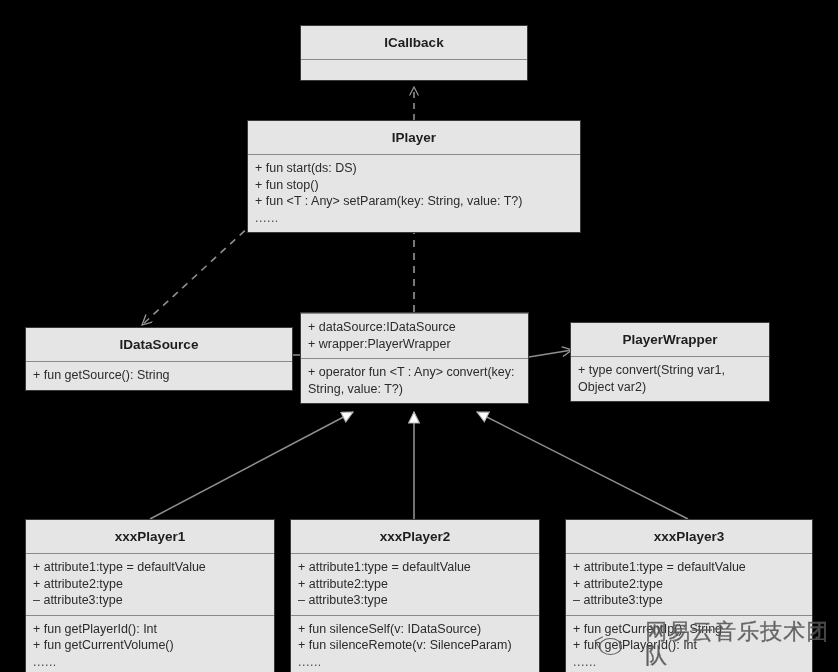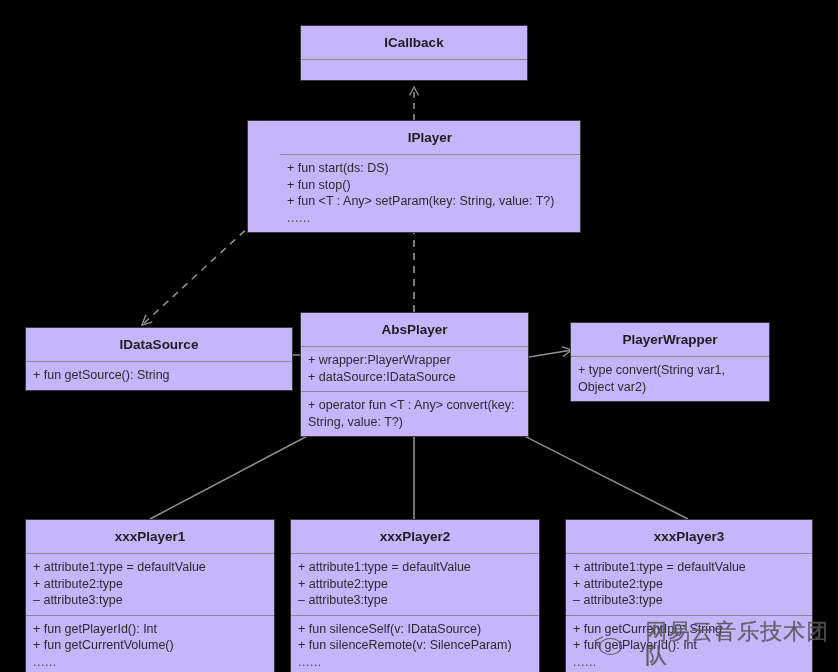--- a/index.html
+++ b/index.html
@@ -18,21 +18,21 @@
   #edges {
     position: absolute;
     left: 0;
     top: 0;
     width: 838px;
     height: 672px;
     pointer-events: none;
   }
   .uml-class {
     position: absolute;
-    background: #c4b5fd;
+    background: #e5e5e5;
     border: 1.5px solid #3a3a3a;
     box-sizing: border-box;
     z-index: 5;
   }
   .cls-title {
     text-align: center;
     font-size: 13.5px;
     font-weight: bold;
     color: #1e1e1e;
     padding: 9px 4px 9px 4px;
@@ -151,42 +151,41 @@
     <g>
       <line x1="688" y1="519" x2="477" y2="412" stroke="#8e8e8e" stroke-width="1.5" marker-end="url(#mk-hollow)"></line>
     </g>
   </svg>
 
   <div class="uml-class" style="left:300px; top:25px; width:228px;">
     <div class="cls-title">ICallback</div>
     <div class="cls-compartment empty"></div>
   </div>
 
-  <div class="uml-class" style="left:247px; top:120px; width:334px;padding-left:32px;">
+  <div class="uml-class" style="left:247px; top:120px; width:334px;">
     <div class="cls-title">IPlayer</div>
     <div class="cls-compartment">
       <div class="member">+ fun start(ds: DS)</div>
       <div class="member">+ fun stop()</div>
       <div class="member">+ fun &lt;T : Any&gt; setParam(key: String, value: T?)</div>
       <div class="member dots">......</div>
     </div>
   </div>
 
   <div class="uml-class" style="left:25px; top:327px; width:268px;">
     <div class="cls-title">IDataSource</div>
     <div class="cls-compartment">
       <div class="member">+ fun getSource(): String</div>
     </div>
   </div>
 
   <div class="uml-class" style="left:300px; top:312px; width:229px;">
-    <div class="cls-title">AbsPlayer</div>
-    <div class="cls-compartment">
+    <div class="cls-compartment">
+      <div class="member">+ dataSource:IDataSource</div>
       <div class="member">+ wrapper:PlayerWrapper</div>
-      <div class="member">+ dataSource:IDataSource</div>
     </div>
     <div class="cls-compartment">
       <div class="member">+ operator fun &lt;T : Any&gt; convert(key: String, value: T?)</div>
     </div>
   </div>
 
   <div class="uml-class" style="left:570px; top:322px; width:200px;">
     <div class="cls-title">PlayerWrapper</div>
     <div class="cls-compartment">
       <div class="member">+ type convert(String var1, Object var2)</div>

